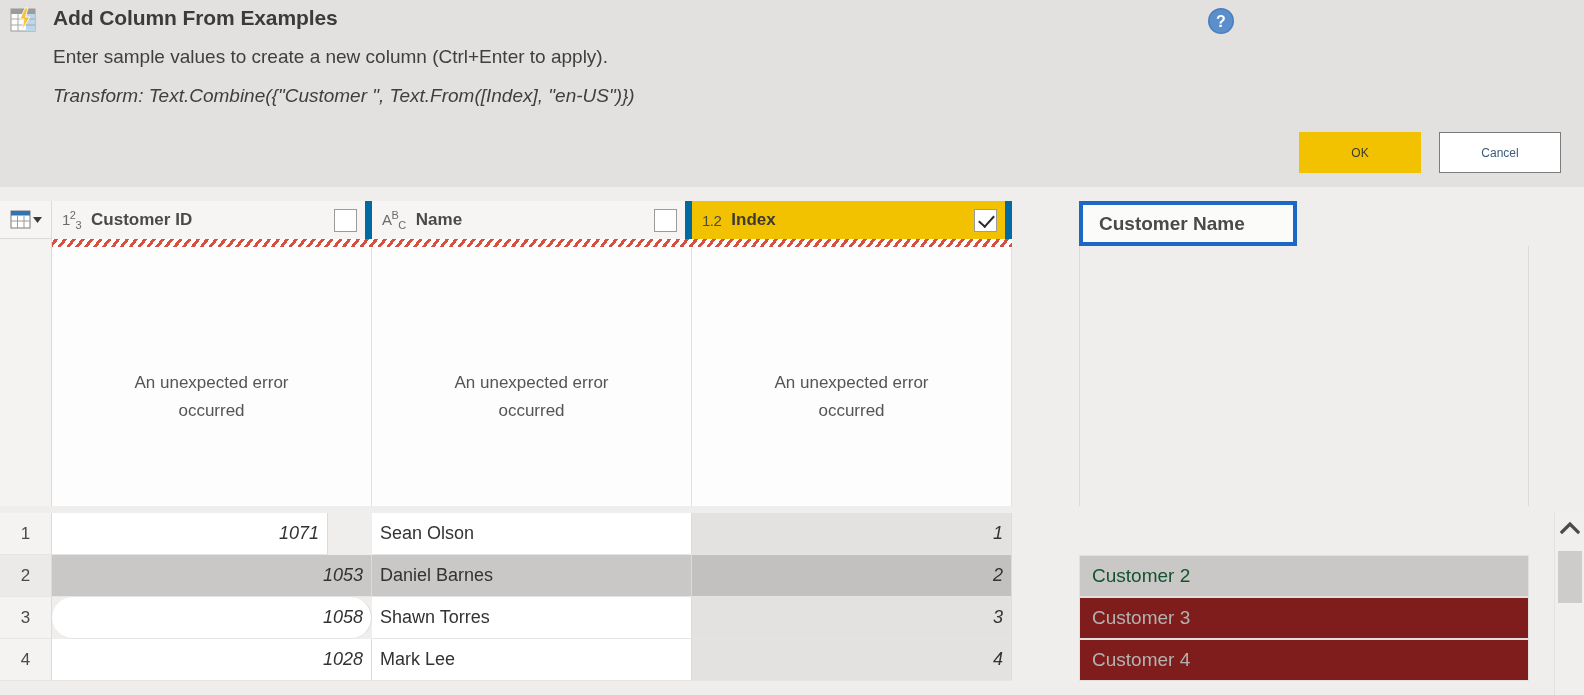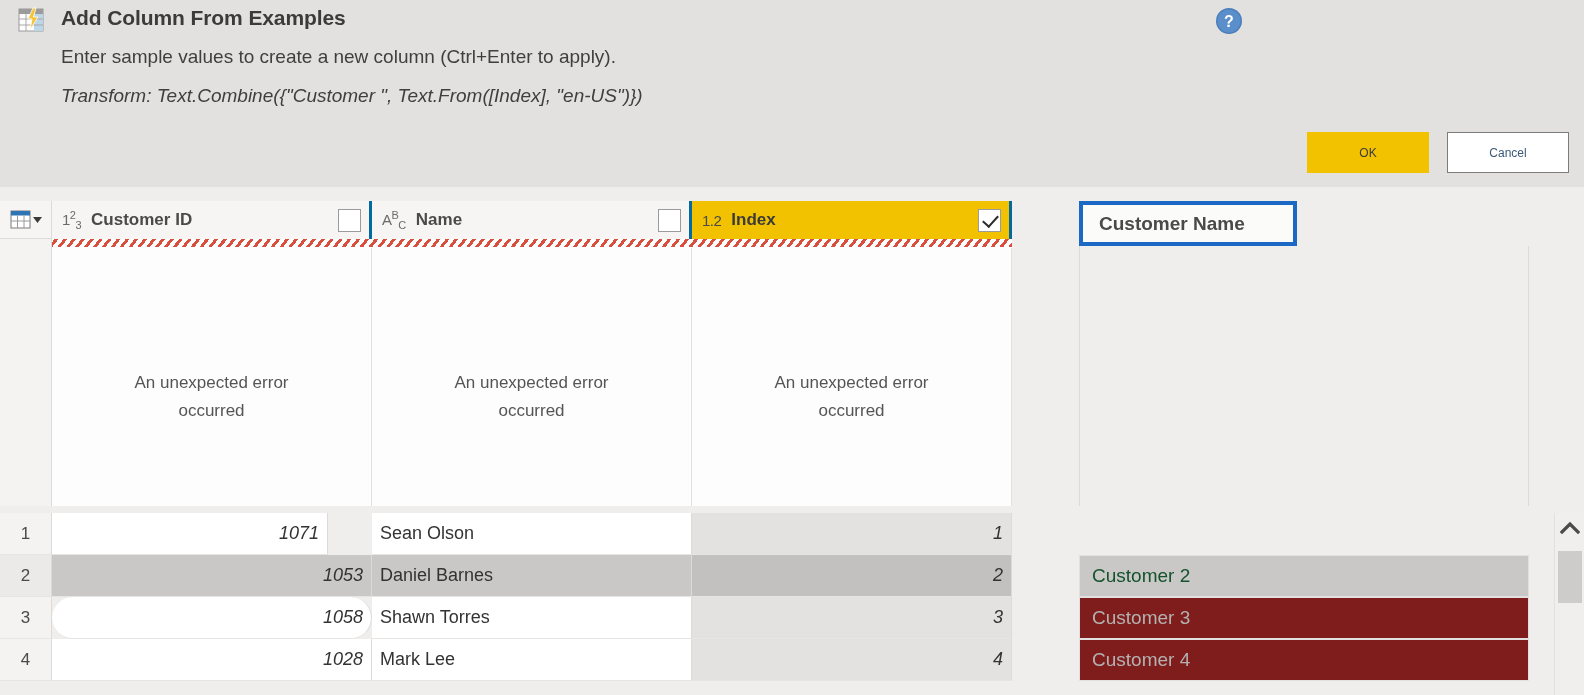--- a/index.html
+++ b/index.html
@@ -9,21 +9,21 @@
     height: 695px;
     overflow: hidden;
     background: #e2e1df;
     font-family: "Liberation Sans", sans-serif;
     color: #3a3a3a;
   }
 
   
   .dialog-head {
     position: absolute;
-    left: 8px; top: 0;
+    left: 0; top: 0;
     width: 1260px; height: 187px;
     background: #e2e1df;
   }
 
   .app-icon {
     position: absolute;
     left: 9px; top: 6px;
     width: 28px; height: 28px;
   }
 
@@ -109,21 +109,21 @@
     display: flex;
     align-items: center;
     justify-content: center;
     gap: 1px;
   }
 
   .col-head {
     position: absolute;
     top: 0; height: 38px;
     background: #f6f5f4;
-    border-right: 3px solid #0369a1;
+    border-right: 7px solid #0369a1;
     display: flex;
     align-items: center;
     padding: 0 8px 0 10px;
     font-size: 17px;
     font-weight: bold;
     color: #4a4a4a;
     justify-content: center;
   }
   .col-head.selected {
     background: #f2c200;

